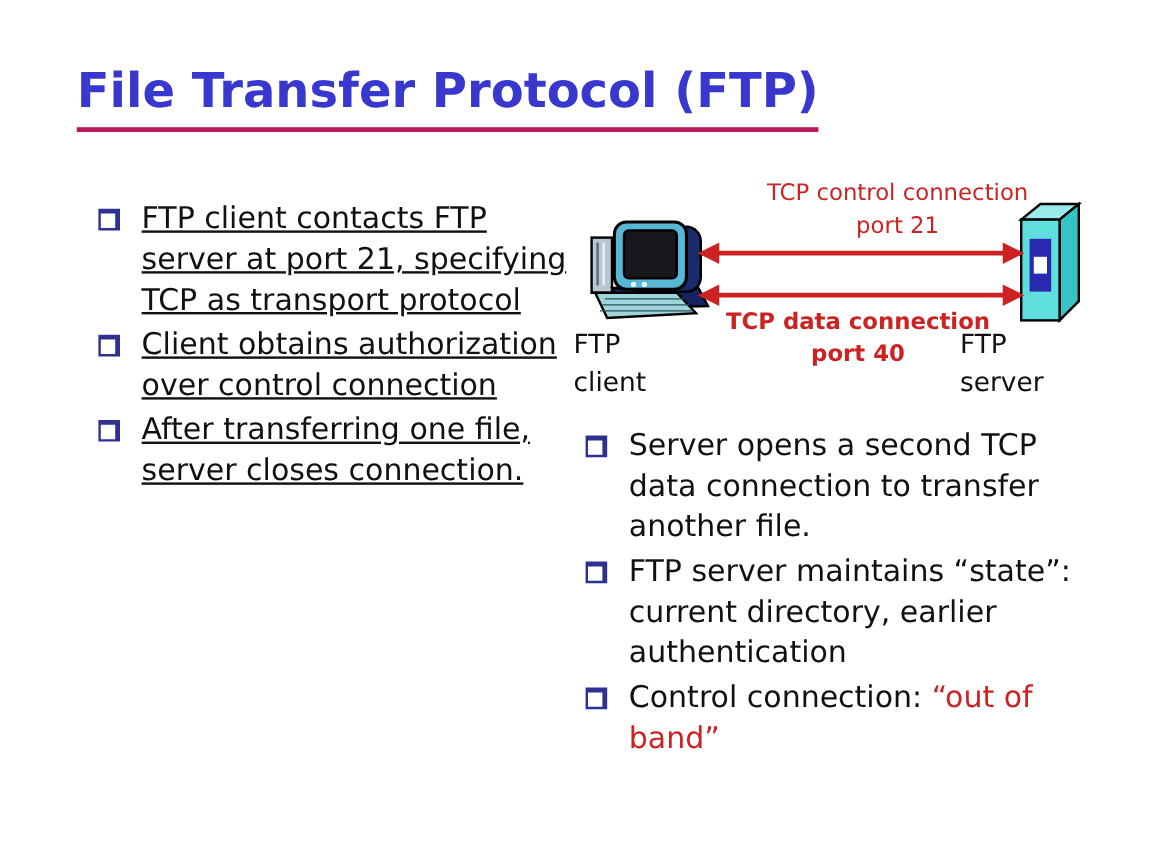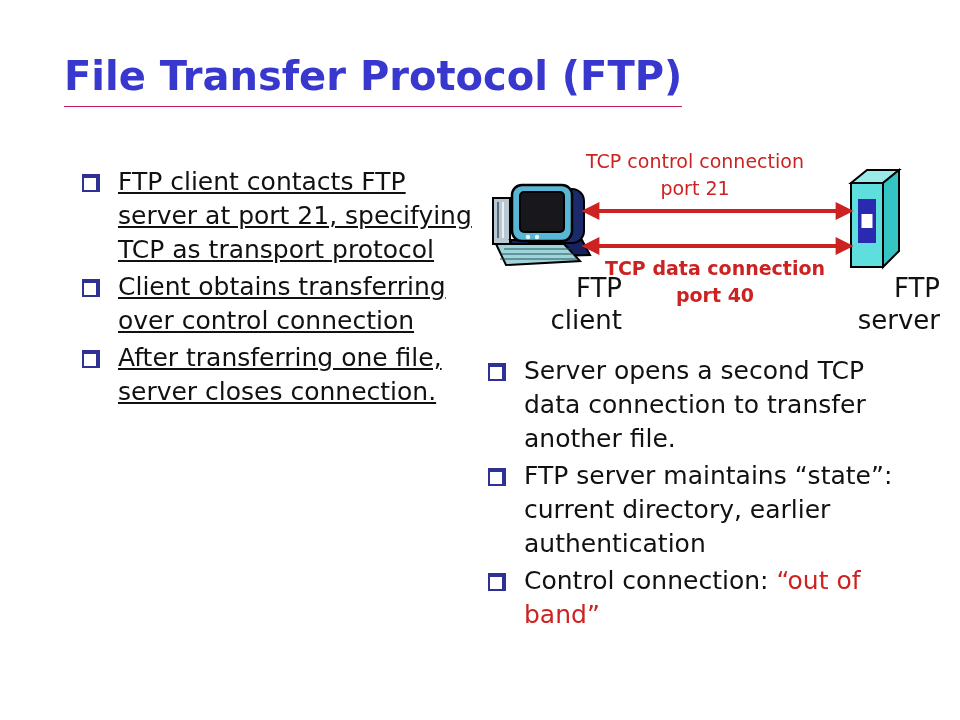--- a/index.html
+++ b/index.html
@@ -3,44 +3,44 @@
 <meta charset="utf-8">
 <style>
   html,body{margin:0;padding:0;background:#ffffff;}
   .slide{
     position:relative;width:960px;height:720px;background:#ffffff;overflow:hidden;
     font-family:"DejaVu Sans","Liberation Sans",sans-serif;color:#111111;
   }
   .title{
     position:absolute;left:64px;top:54px;margin:0;
     font-size:40px;font-weight:bold;color:#3838cf;
-    border-bottom:1px solid #be185d;padding-bottom:8px;line-height:1.1;
+    border-bottom:4px solid #be185d;padding-bottom:8px;line-height:1.1;
     display:inline-block;white-space:nowrap;
   }
   ul.bullets{list-style:none;margin:0;padding:0;position:absolute;}
   ul.bullets li{display:flex;margin:0 0 3px 0;}
   .sq{
     flex:none;width:12px;height:12px;background:#ffffff;
     border:2px solid #2e3192;border-top-width:4px;border-right-width:4px;
     margin:9px 18px 0 2px;
   }
   .bt{font-size:25px;line-height:34px;color:#111111;}
   .left-col{left:80px;top:165px;width:412px;text-decoration:underline;}
   .right-col{left:486px;top:354px;width:424px;}
   .red-text{color:#cc2222;}
   .diagram{position:absolute;left:0;top:130px;width:960px;height:230px;}
   .dlabel{
     position:absolute;text-align:center;color:#cc2222;
     font-size:19px;line-height:27px;white-space:nowrap;
   }
-  .ctrl-label{left:550px;top:18px;width:290px;}
+  .ctrl-label{left:603px;top:18px;width:290px;}
   .data-label{left:570px;top:125px;width:290px;font-weight:bold;}
   .nodelabel{
-    position:absolute;text-align:right;color:#111111;
-    font-size:26px;line-height:32px;
+    position:absolute;text-align:left;color:#111111;
+    font-size:22px;line-height:32px;
   }
   .client-label{left:478px;top:142px;width:144px;}
   .server-label{left:800px;top:142px;width:140px;}
   .computer-svg{position:absolute;left:490px;top:52px;}
   .server-svg{position:absolute;left:843px;top:37px;}
   .arrows-svg{position:absolute;left:575px;top:65px;}
 </style>
 </head>
 <body>
 
@@ -48,21 +48,21 @@
 
   <h1 class="title">File Transfer Protocol (FTP)</h1>
 
   <ul class="bullets left-col">
     <li>
       <span class="sq"></span>
       <span class="bt">FTP client contacts FTP server at port 21, specifying TCP as transport protocol</span>
     </li>
     <li>
       <span class="sq"></span>
-      <span class="bt">Client obtains transferring over control connection</span>
+      <span class="bt">Client obtains authorization over control connection</span>
     </li>
     <li>
       <span class="sq"></span>
       <span class="bt">After transferring one file, server closes connection.</span>
     </li>
   </ul>
 
   <div class="diagram">
 
     <svg class="computer-svg" width="108" height="88" viewBox="0 0 108 88">

